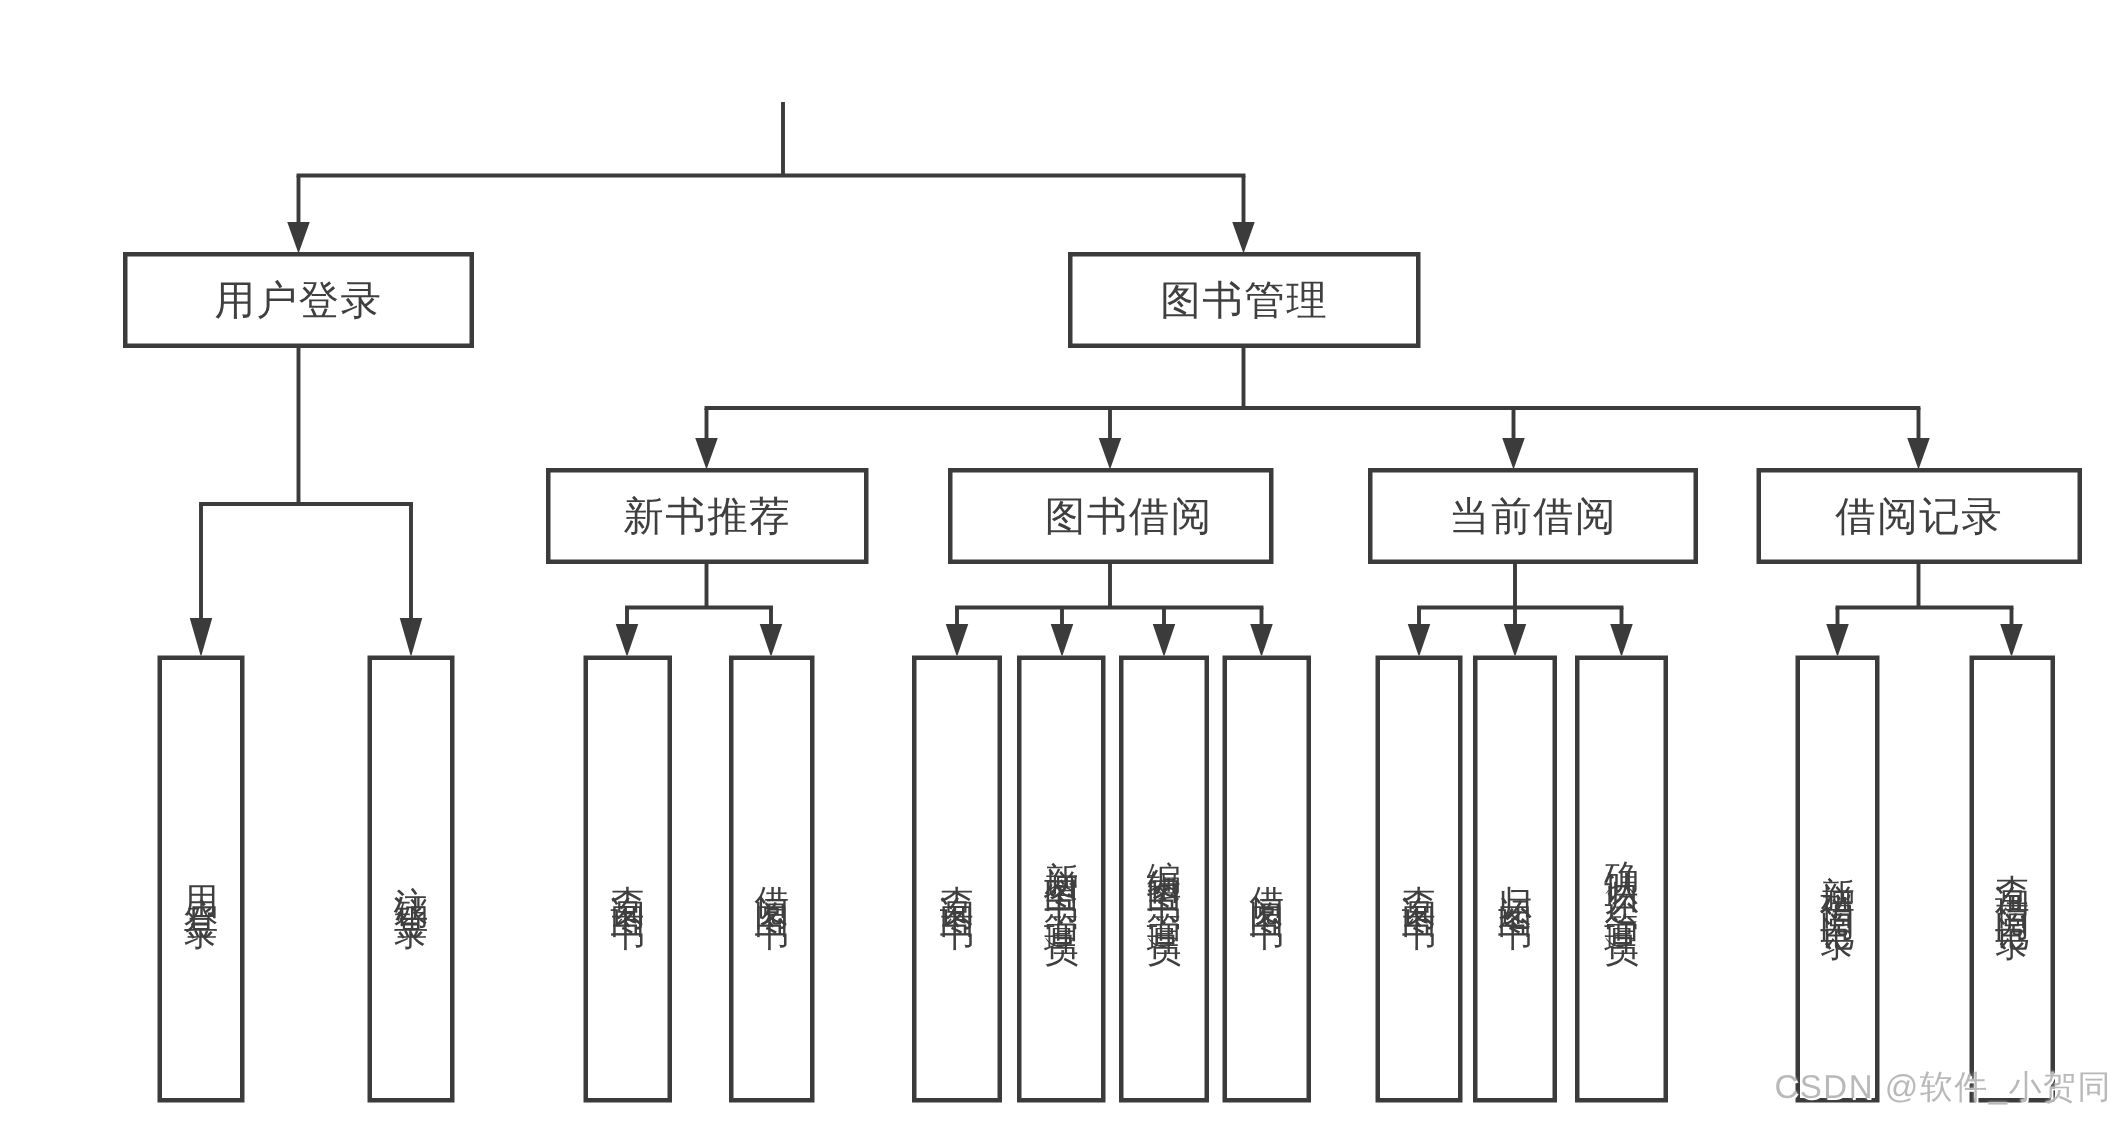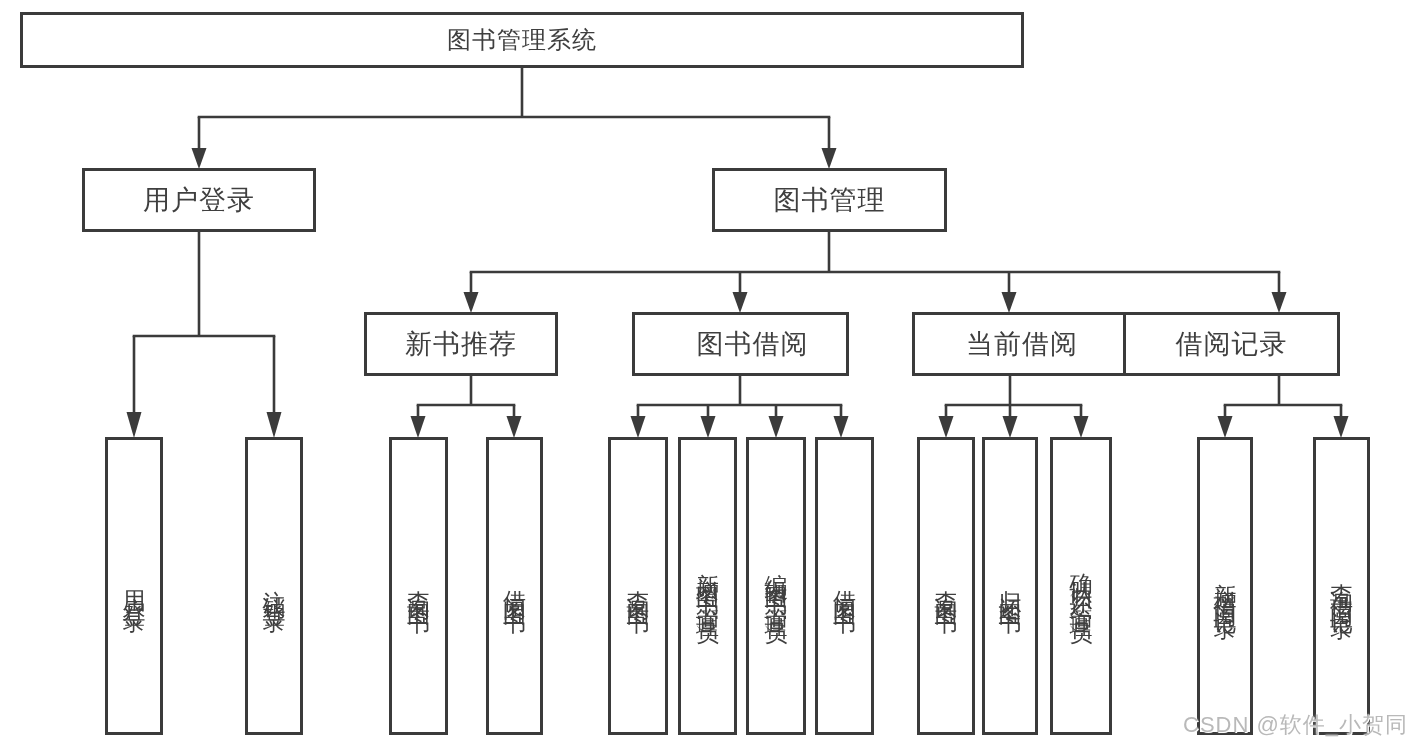--- a/index.html
+++ b/index.html
@@ -143,29 +143,28 @@
     <g>
       <line x1="1279" y1="375" x2="1279" y2="406"></line>
       <line x1="1223.7" y1="405" x2="1342.3" y2="405"></line>
       <line x1="1225" y1="405" x2="1225" y2="420"></line>
       <line x1="1341" y1="405" x2="1341" y2="420"></line>
       <polygon points="1217.5,416 1232.5,416 1225,438"></polygon>
       <polygon points="1333.5,416 1348.5,416 1341,438"></polygon>
     </g>
   </svg>
 
-  <div class="box hbox root" style="left:20px; top:12px; width:1004px; height:56px;">图书管理系统</div>
 
   <div class="box hbox" style="left:82px; top:168px; width:234px; height:64px;">用户登录</div>
   <div class="box hbox" style="left:712px; top:168px; width:235px; height:64px;">图书管理</div>
 
-  <div class="box hbox" style="left:364px; top:312px; width:194px; height:64px;">新书推荐</div>
+  <div class="box hbox" style="left:364px; top:312px; width:215px; height:64px;">新书推荐</div>
   <div class="box hbox" style="left:632px; top:312px; width:217px; height:64px;padding-left:24px;">图书借阅</div>
   <div class="box hbox" style="left:900px; top:312px; width:220px; height:64px;margin-left:12px;">当前借阅</div>
-  <div class="box hbox" style="left:1123px; top:312px; width:217px; height:64px;">借阅记录</div>
+  <div class="box hbox" style="left:1171px; top:312px; width:217px; height:64px;">借阅记录</div>
 
   <div class="box vbox" style="left:105px; top:437px; width:58px; height:298px;">用户登录</div>
   <div class="box vbox" style="left:245px; top:437px; width:58px; height:298px;">注销登录</div>
 
   <div class="box vbox" style="left:389px; top:437px; width:59px; height:298px;">查询图书</div>
   <div class="box vbox" style="left:486px; top:437px; width:57px; height:298px;">借阅图书</div>
 
   <div class="box vbox" style="left:608px; top:437px; width:60px; height:298px;">查询图书</div>
   <div class="box vbox" style="left:678px; top:437px; width:59px; height:298px;">新增图书（管理员）</div>
   <div class="box vbox" style="left:746px; top:437px; width:60px; height:298px;">编辑图书（管理员）</div>

